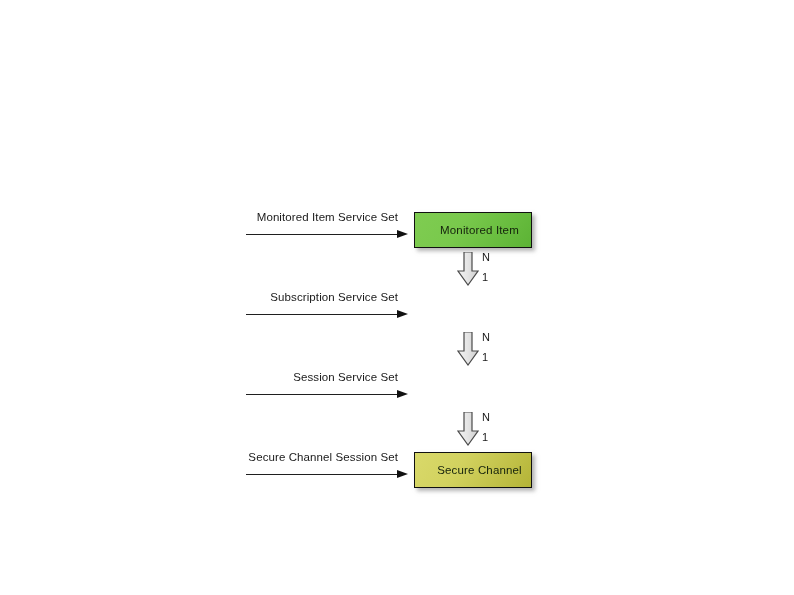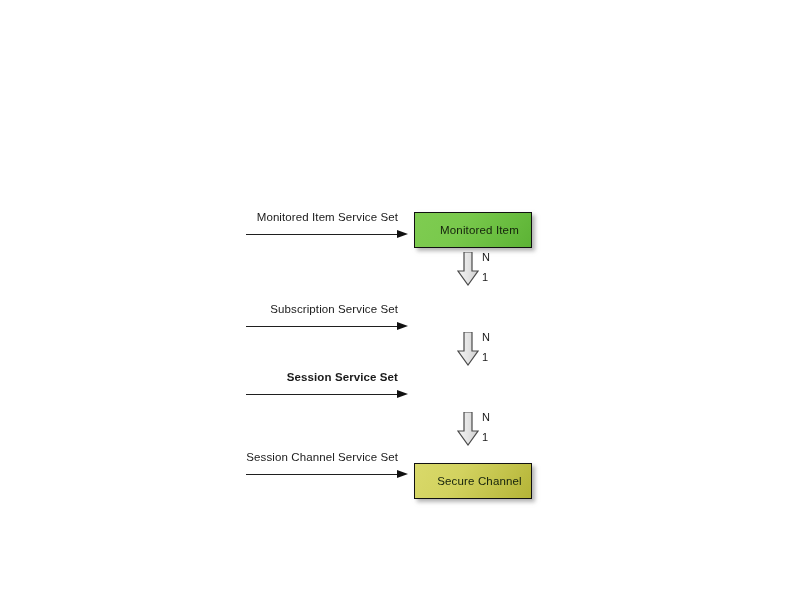--- a/index.html
+++ b/index.html
@@ -86,21 +86,20 @@
     letter-spacing: 0.15px;
     color: #14210c;
     box-shadow: 3px 3px 4px rgba(120,120,120,0.55);
     padding-left: 13px;
   }
   .box.green {
     background: linear-gradient(125deg, #7fcc51 0%, #79c94c 38%, #5cb335 100%);
   }
   .box.olive {
     background: linear-gradient(125deg, #d9d96a 0%, #d2d25f 38%, #b4b437 100%);
-    margin-top: 11px;
   }
   .box .box-label {
     pointer-events: none;
   }
 
   
   .block-arrow-wrap {
     position: absolute;
     left: 414px;
     width: 118px;
@@ -120,22 +119,22 @@
     left: 68px;
     font-size: 11px;
     color: #1a1a1a;
     line-height: 11px;
   }
   .card-n { top: 2px; }
   .card-1 { top: 22px; }
 
   
   #row-0 { top: 212px; }
-  #row-1 { top: 304px; }
-  #row-2 { top: 372px; font-weight: bold; }
+  #row-1 { top: 292px; }
+  #row-2 { top: 372px; }
   #row-3 { top: 452px; }
 
   #conn-0 { top: 250px; }
   #conn-1 { top: 330px; }
   #conn-2 { top: 410px; }
 </style>
 </head>
 <body>
 
 <div id="diagram">
@@ -212,21 +211,21 @@
           </linearGradient>
         </defs>
         <path d="M7,0 L15,0 L15,19 L21,19 L11,33 L1,19 L7,19 Z" fill="url(#ba2)" stroke="#4a4a4a" stroke-width="1.2" stroke-linejoin="miter"></path>
       </svg>
     </div>
     <span class="card-n">N</span>
     <span class="card-1">1</span>
   </div>
 
   <div class="row" id="row-3">
-    <div class="service-label">Session Channel Service Set</div>
+    <div class="service-label">Secure Channel Session Set</div>
     <div class="in-arrow">
       <div class="shaft"></div>
       <div class="head"></div>
     </div>
     <div class="box olive">
       <span class="box-label">Secure Channel</span>
     </div>
   </div>
 
 </div>

